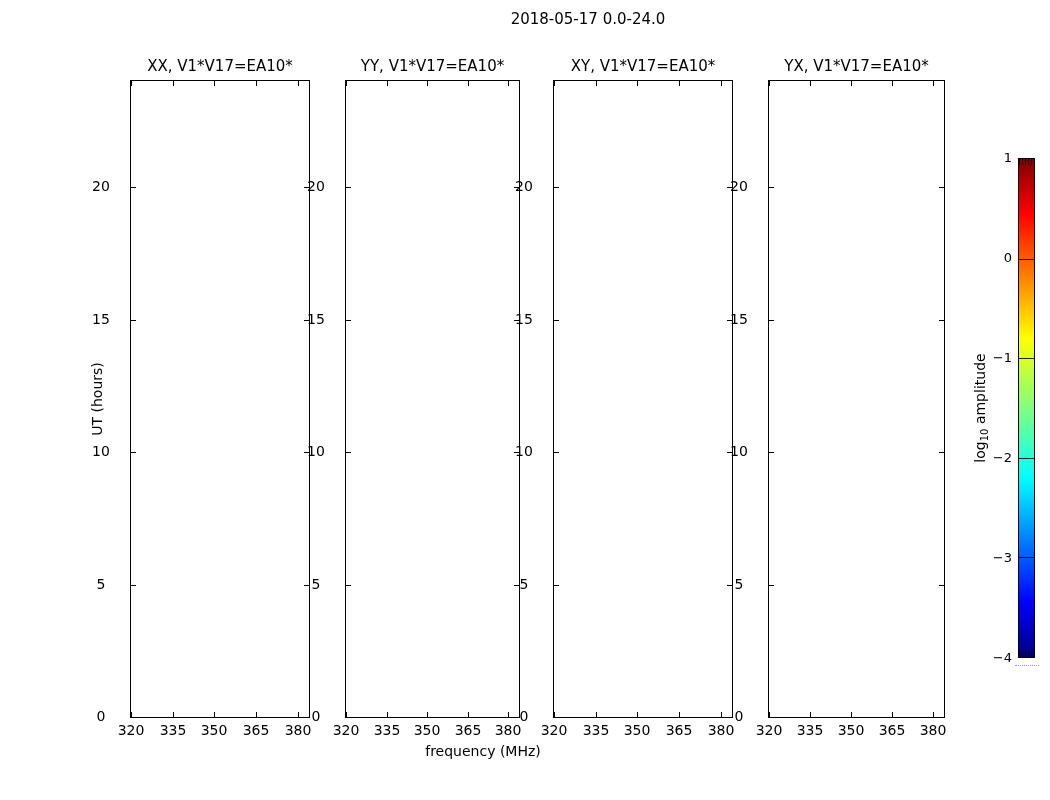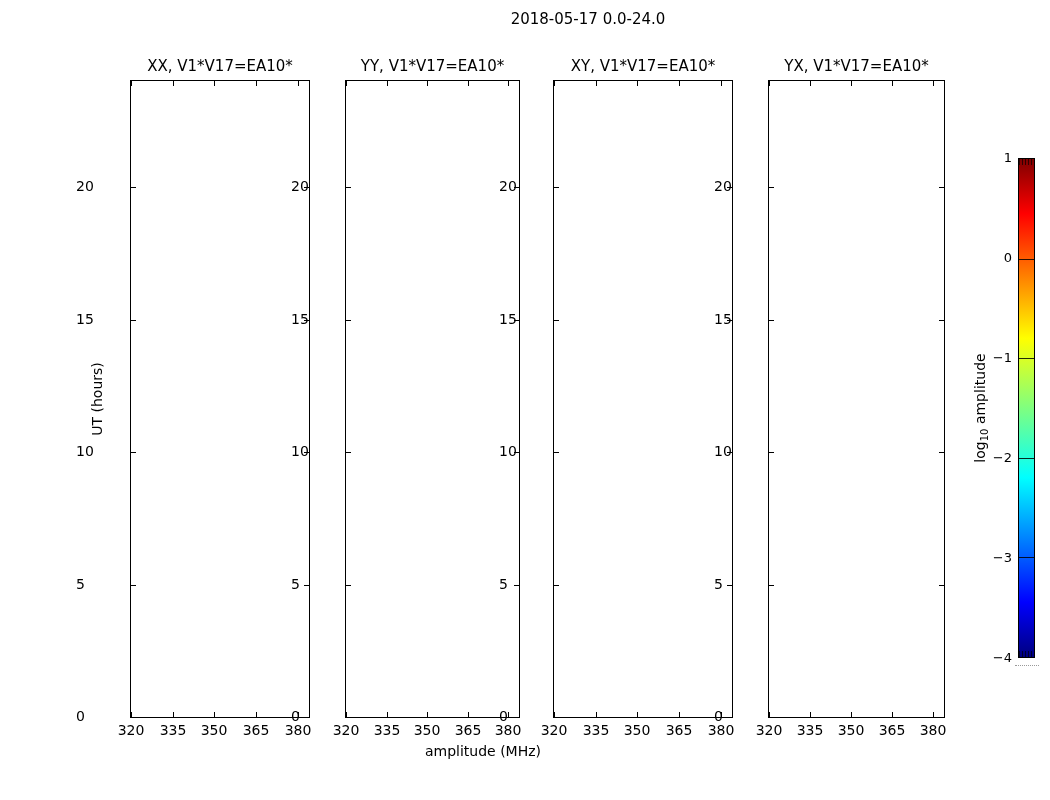--- a/index.html
+++ b/index.html
@@ -46,21 +46,21 @@
   .tick-label-x {
     position: absolute;
     top: 722px;
     transform: translateX(-50%);
     font-size: 14px;
     white-space: nowrap;
   }
   .tick-label-y {
     position: absolute;
     width: 50px;
-    text-align: left;
+    text-align: center;
     font-size: 14px;
     white-space: nowrap;
   }
   .axis-label-x {
     position: absolute;
     top: 743px;
     left: 483px;
     transform: translateX(-50%);
     font-size: 14px;
     white-space: nowrap;
@@ -128,21 +128,21 @@
     border-top: 1px dotted #9a9a9a;
   }
 </style>
 </head>
 <body>
 
 <div id="figure">
   <div class="suptitle">2018-05-17 0.0-24.0</div>
 
   <div class="axis-label-y">UT (hours)</div>
-  <div class="axis-label-x">amplitude (MHz)</div>
+  <div class="axis-label-x">frequency (MHz)</div>
 
   <div id="colorbar">
     <div class="gradient" id="cbar-gradient" style="background: linear-gradient(rgb(127, 0, 0) 0%, rgb(255, 0, 0) 11%, rgb(255, 255, 0) 36%, rgb(0, 255, 255) 64%, rgb(0, 0, 255) 89%, rgb(0, 0, 127) 100%);"></div>
     <div class="cbar-hatch" style="top:0;"></div>
     <div class="cbar-hatch" style="bottom:0;"></div>
   <div class="cbar-tick-line" style="top: 100px;"></div>
       <div class="cbar-tick-line" style="top: 199px;"></div>
       <div class="cbar-tick-line" style="top: 299px;"></div>
       <div class="cbar-tick-line" style="top: 398px;"></div>
     </div>

